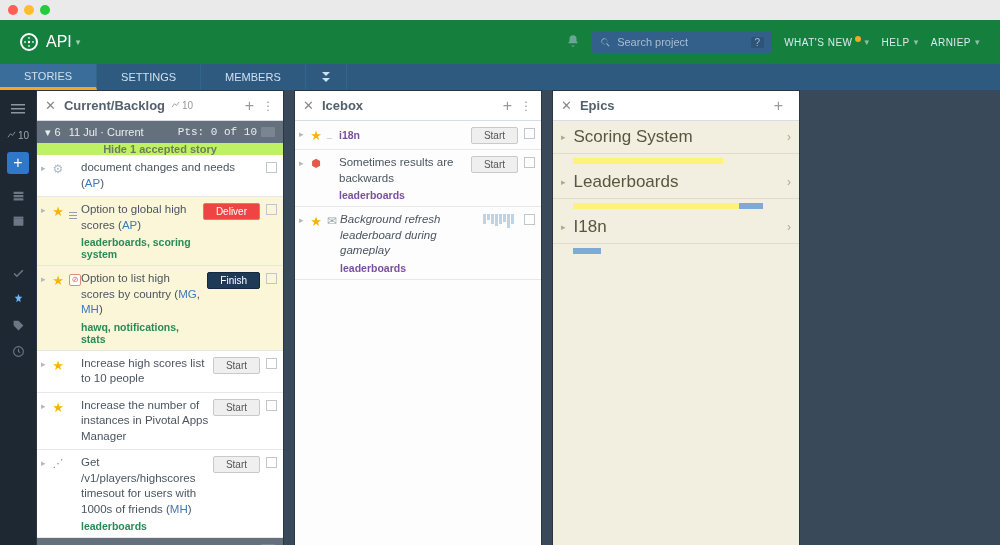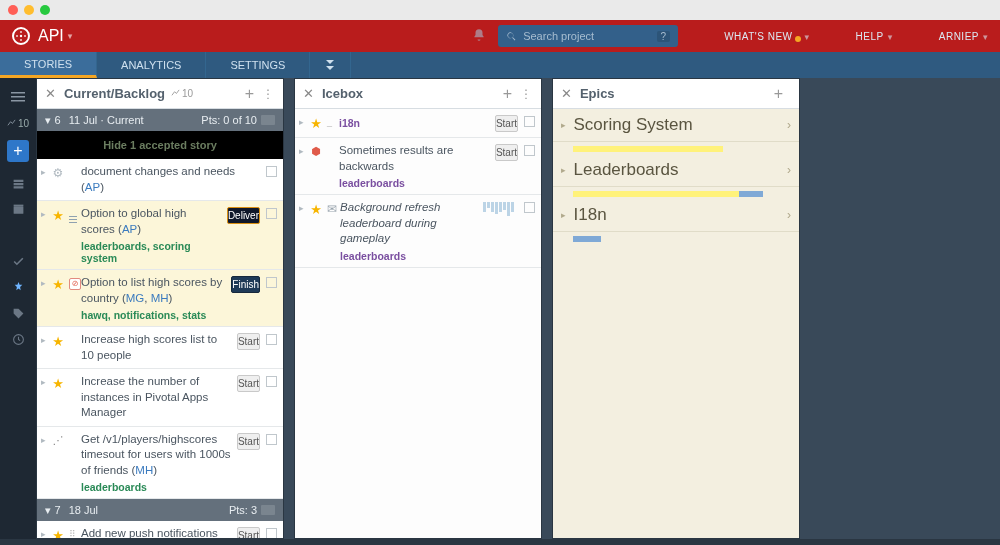--- a/index.html
+++ b/index.html
@@ -2,30 +2,30 @@
 <html><head>
 <meta charset="utf-8">
 <style>
   * { box-sizing: border-box; margin: 0; padding: 0; font-family: -apple-system, "Helvetica Neue", Arial, sans-serif; }
   body { background: #2a3642; width: 1000px; height: 545px; overflow: hidden; font-size: 12px; color: #333; }
   
   .titlebar { height: 20px; background: #eaeaea; display:flex; align-items:center; padding-left:8px; gap:6px; }
   .dot { width:10px; height:10px; border-radius:50%; }
   .dot.r{background:#ff5f56;} .dot.y{background:#ffbd2e;} .dot.g{background:#27c93f;}
   
-  .header { height:32px; background:#b91c1c; display:flex; align-items:center; padding:0 12px; color:#fff; }
+  .header { height:44px; background:#15803d; display:flex; align-items:center; padding:0 20px; color:#fff; }
   .logo { width:18px; height:18px; border:2px solid #fff; border-radius:50%; display:flex; align-items:center; justify-content:center; margin-right:8px; }
   .logo svg{fill:#fff;}
   .proj-name{font-size:16px; font-weight:500;}
   .caret{font-size:9px; opacity:.6; margin-left:4px;}
   .header-right{margin-left:auto; display:flex; align-items:center; gap:12px;}
   .bell{opacity:.6;}
   .search{background:#33608a; border-radius:3px; height:22px; width:180px; display:flex; align-items:center; padding:0 8px; color:#a7bdd0; font-size:11px;}
   .search .q{margin-left:auto; background:#2c5478; border-radius:2px; padding:0 4px; font-size:10px;}
-  .hdrlink{font-size:10px; letter-spacing:.5px; color:#dce8f2; display:flex; align-items:flex-end;margin-left:34px;}
+  .hdrlink{font-size:10px; letter-spacing:.5px; color:#dce8f2; display:flex; align-items:center;}
   .notif-dot{width:6px;height:6px;background:#f5a623;border-radius:50%;margin-left:2px;margin-top:-6px;}
   
   .tabs{height:26px; background:#2f5a80; display:flex; align-items:stretch; padding-left:0; color:#cfe0ee; font-size:11px;}
   .tab{padding:0 24px; display:flex; align-items:center; border-right:1px solid #33668f; cursor:pointer;}
   .tab.active{background:#3b6d9b; border-bottom:3px solid #f5a623; padding-bottom:0;}
   .tab.icon-tab{padding:0 14px;}
   
   .main{display:flex; height:461px;}
   .sidebar{width:36px; background:#1e2833; display:flex; flex-direction:column; align-items:center; padding-top:6px; gap:0;}
   .side-row{width:36px;height:26px;display:flex;align-items:center;justify-content:center;color:#8a96a3;}
@@ -40,39 +40,39 @@
   .panel.p3{width:248px;}
   .panel-hdr{height:30px; background:#fff; border-bottom:1px solid #d7dde2; display:flex; align-items:center; padding:0 8px; color:#555;}
   .panel-hdr .x{color:#888; margin-right:8px; font-size:13px;}
   .panel-hdr .title{font-weight:600; font-size:13px; color:#54616d;}
   .panel-hdr .vel{margin-left:6px; font-size:10px; color:#999; display:flex; align-items:center; gap:2px;}
   .panel-hdr .sp{margin-left:auto;}
   .panel-hdr .plus{color:#999; font-size:16px; margin-right:8px;}
   .panel-hdr .dots{color:#999; letter-spacing:1px;}
   .iter-hdr{background:#64707c; color:#e8edf1; height:22px; display:flex; align-items:center; padding:0 8px; font-size:11px;}
   .iter-hdr .tri{margin-right:4px;}
-  .iter-hdr .pts{margin-left:auto;}
+  .iter-hdr .pts{margin-left:auto;font-family:Liberation Mono, monospace;}
   .iter-hdr .tiny{width:14px;height:10px;background:#7a858f;margin-left:4px;border-radius:1px;display:inline-block;}
-  .accepted-bar{background:#000000; color:#6b7d60; text-align:center; font-size:11px; font-weight:600; padding:8px 0;}
+  .accepted-bar{background:#bef264; color:#6b7d60; text-align:center; font-size:11px; font-weight:600; padding:0 0;}
   .story{border-bottom:1px solid #e5e8ea; padding:5px 6px 5px 4px; display:flex; align-items:flex-start; font-size:11.5px; color:#4a5560; background:#fff; position:relative;}
   .story.yellow{background:#fcf6d9;}
   .story .chev{color:#b0b9c0; font-size:9px; margin-top:3px; width:8px;}
   .story .ico{width:14px;margin:2px 4px 0 2px; text-align:center;}
   .star{color:#f7b500; font-size:13px;}
   .gear{color:#b0b9c0; font-size:12px;}
   .bug{color:#e05b4a; font-size:11px;}
   .chore{color:#888; font-size:11px;}
   .story .est{width:12px; font-size:9px; color:#bbb; margin-top:3px;}
   .story .txt{flex:1;}
   .story .title-line{line-height:1.35;}
   .story .owner{color:#3b7bbf;}
   .story .owner.mh{color:#3b7bbf;}
   .story .labels{color:#2a8a57; font-size:10.5px; font-weight:600; margin-top:3px;}
-  .story .btn{background:#efefef;border:1px solid #c9c9c9;border-radius:2px;padding:2px 0;font-size:10px;color:#555;margin-left:4px;margin-top:1px;}
-  .story .btn.deliver{background:#0f172a;border-color:#d98f12;color:#fff;}
+  .story .btn{background:#efefef;border:1px solid #c9c9c9;border-radius:2px;padding:2px 12px;font-size:10px;color:#555;margin-left:4px;margin-top:1px;}
+  .story .btn.deliver{background:#ef4444;border-color:#d98f12;color:#fff;}
   .story .btn.finish{background:#1f3a57;border-color:#16283c;color:#fff;}
   .story .chk{width:11px;height:11px;border:1px solid #c0c7cc;margin-left:6px;margin-top:2px;}
   .story .mini-bars{display:flex;gap:1px;margin-left:auto;margin-right:4px;margin-top:2px;}
   .story .mini-bars span{width:3px;height:10px;background:#bcd4e6;display:inline-block;}
   .story.italic .title-line{font-style:italic;}
   .panel-body{flex:1; overflow:hidden; background:#fff;}
   .panel.p2 .panel-body, .panel.p2 .story{background:#fdfdfd;}
   .panel.p3 .panel-body{background:#f3efe0;}
   .epic{border-bottom:1px solid #e0dcc8; padding:6px 8px; display:flex; align-items:center; background:#f3efe0;}
   .epic .chev{color:#b0a98c; font-size:9px; margin-right:8px;}
@@ -131,22 +131,22 @@
       </span>
     <span class="hdrlink">
         <span>ARNIEP</span>
         <span class="caret">▾</span>
       </span>
   </div>
 </div>
 
 <div class="tabs">
   <div class="tab active">STORIES</div>
-  <div class="tab">ANALYTICS</div>
   <div class="tab">SETTINGS</div>
+  <div class="tab">MEMBERS</div>
   <div class="tab icon-tab">
     <svg width="12" height="10" viewBox="0 0 12 10" fill="#cfe0ee">
         <path d="M6 0L2 4h8zM6 6L2 10h8z" transform="rotate(180 6 5)"></path>
       </svg>
   </div>
 </div>
 
 <div class="main">
 
   <div class="sidebar">

